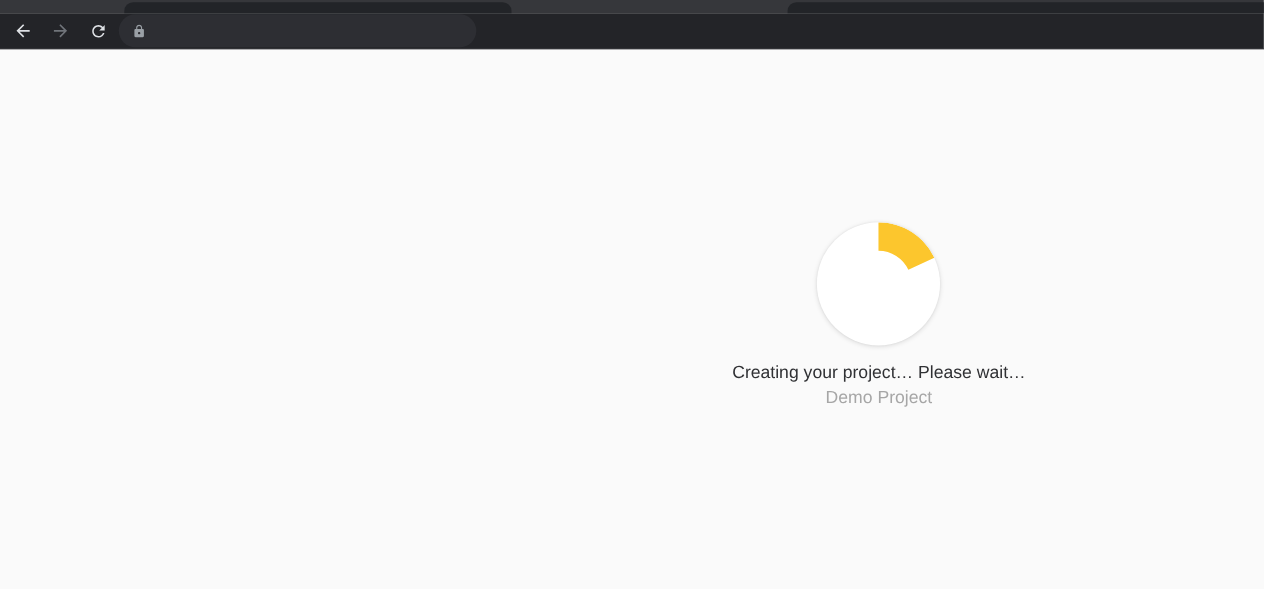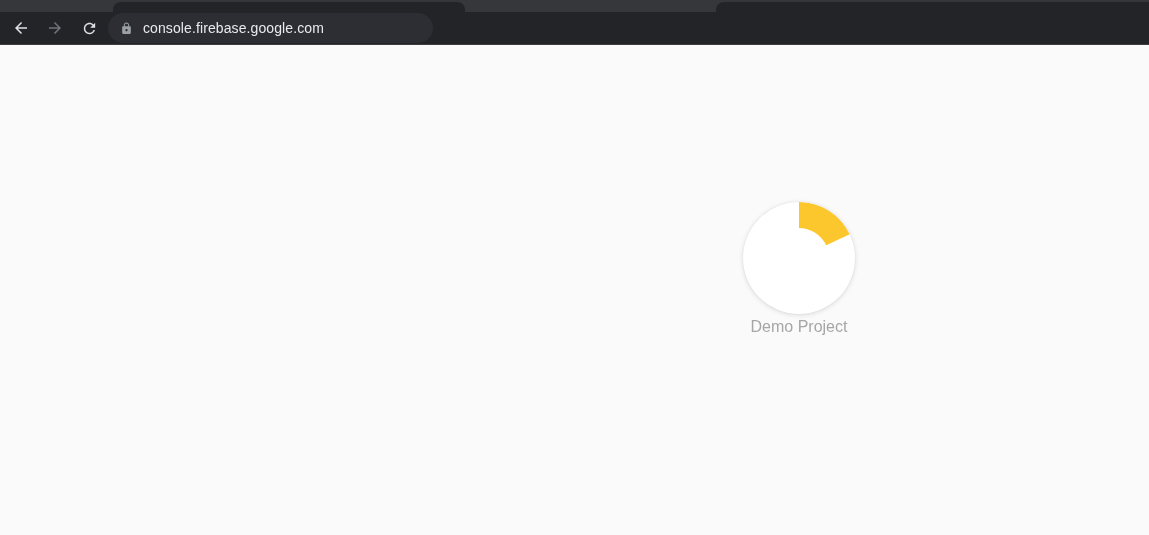--- a/index.html
+++ b/index.html
@@ -150,31 +150,31 @@
         </svg>
       </span>
     </button>
 
     <div class="omnibox">
       <span class="lock">
         <svg width="13" height="13" viewBox="0 0 24 24" fill="#9aa0a6">
           <path d="M18 8h-1V6c0-2.76-2.24-5-5-5S7 3.24 7 6v2H6c-1.1 0-2 .9-2 2v10c0 1.1.9 2 2 2h12c1.1 0 2-.9 2-2V10c0-1.1-.9-2-2-2zm-6 9c-1.1 0-2-.9-2-2s.9-2 2-2 2 .9 2 2-.9 2-2 2zm3.1-9H8.9V6c0-1.71 1.39-3.1 3.1-3.1 1.71 0 3.1 1.39 3.1 3.1v2z"></path>
         </svg>
       </span>
-      <span class="url-text">console.firebase.google.com</span>
     </div>
 
   </div>
 </div>
 
 <div class="page">
   <div class="loader">
 
     <div class="spinner-circle">
       <svg width="112" height="112" viewBox="0 0 112 112">
         <path d="M 56 13 A 43 43 0 0 1 94.97 37.83" fill="none" stroke="#fcc62d" stroke-width="26" stroke-linecap="butt"></path>
       </svg>
     </div>
 
+    <div class="loading-message">Creating your project… Please wait…</div>
     <div class="project-name">Demo Project</div>
 
   </div>
 </div>
 
 </body></html>

